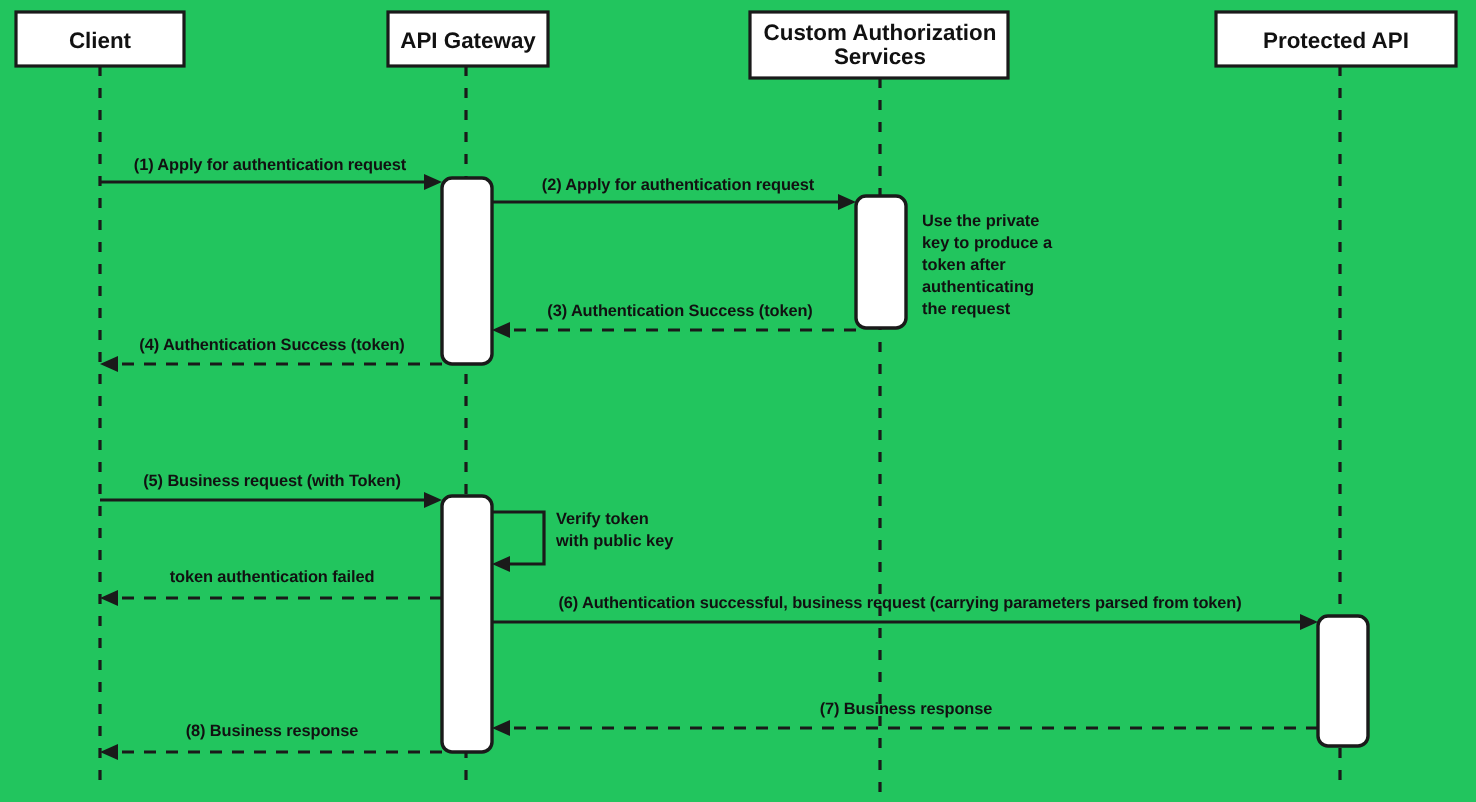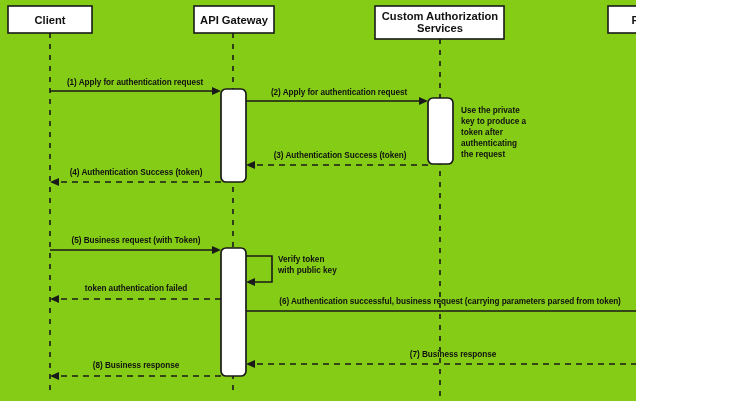--- a/index.html
+++ b/index.html
@@ -6,23 +6,23 @@
     margin: 0;
     padding: 0;
     background: #ffffff;
   }
   body {
     font-family: "Liberation Sans", sans-serif;
     -webkit-font-smoothing: none;
   }
   #diagram-root {
     position: relative;
-    width: 636px;
+    width: 738px;
     height: 401px;
-    background: #84cc16;
+    background: #22c55e;
     overflow: hidden;
   }
   svg.seq {
     position: absolute;
     left: 0;
     top: 0;
     width: 738px;
     height: 401px;
     display: block;
   }

